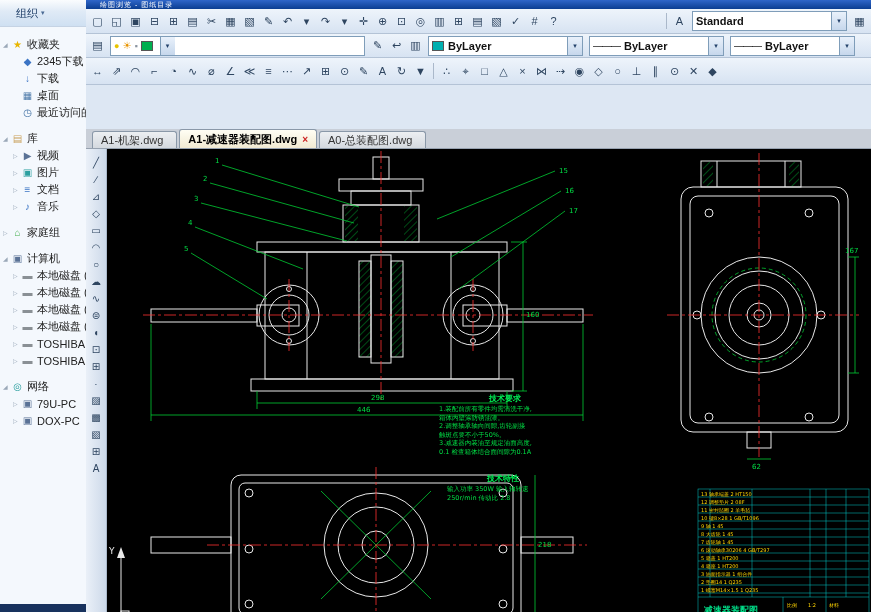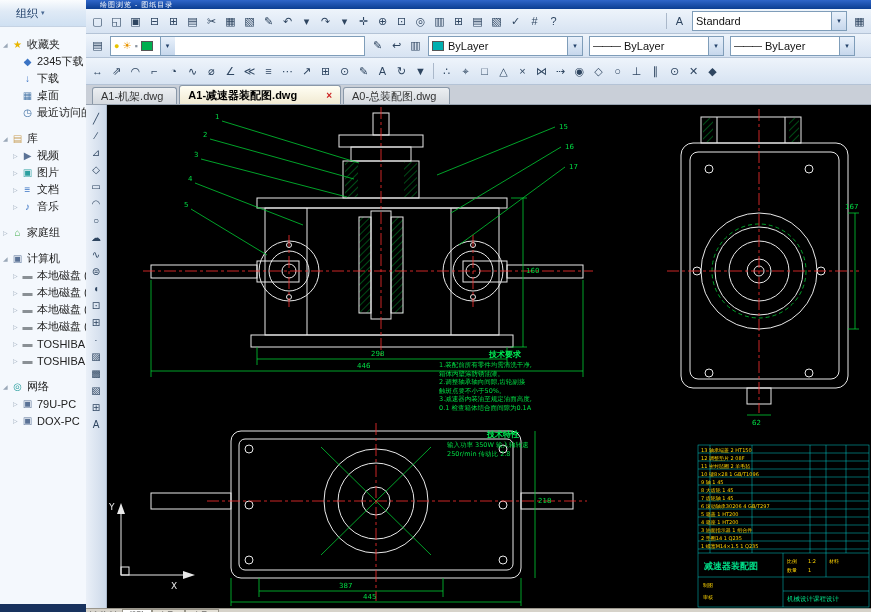--- a/index.html
+++ b/index.html
@@ -32,41 +32,41 @@
   .row1{height:24px}.row2{height:23px}.row3{height:26px}
   .icons{display:flex;align-items:center;}
   .tbtn{width:19px;height:19px;border:1px solid transparent;background:transparent;padding:0;
         display:flex;align-items:center;justify-content:center;font-size:11px;color:#2e4560;
         font-family:inherit;}
   .gph{pointer-events:none;}
   .sep{width:1px;height:16px;background:#aab8ca;margin:0 3px;flex:0 0 1px;}
   .spacer{flex:1;}
   .combo{height:18px;background:#fff;border:1px solid #7f9db9;display:flex;align-items:center;
          font-size:11px;color:#111;padding:0 0 0 3px;margin:0 3px;overflow:hidden;}
-  .combo .cval{flex:1;white-space:nowrap;overflow:hidden;}
+  .combo .cval{flex:1;white-space:nowrap;overflow:hidden;font-weight:bold;}
   .combo .dd{margin-left:4px;align-self:stretch;width:14px;flex:0 0 14px;
              background:linear-gradient(#e9f1fb,#c6d7ec);border-left:1px solid #7f9db9;
              display:flex;align-items:center;justify-content:center;font-size:7px;color:#24426b;}
   .stylecombo{width:150px;}
   .layercombo{width:250px;gap:3px;}
   .colorcombo{width:150px;gap:4px;}
   .ltcombo{width:130px;gap:4px;}
   .lwcombo{width:120px;gap:4px;}
   .lc-bulb{color:#e8c400;font-size:9px;}
   .lc-sun{color:#e89400;font-size:10px;}
   .lc-lock{color:#8a94a0;font-size:9px;}
   .chip{width:10px;height:8px;flex:0 0 10px;border:1px solid #555;}
   .lsample{color:#222;font-size:10px;letter-spacing:-1px;}
   
-  .filetabs{height:19px;background:#c9cfd8;border-bottom:1px solid #97a2b0;display:flex;align-items:flex-end;padding-left:6px;}
+  .filetabs{height:19px;background:#c9cfd8;border-bottom:1px solid #97a2b0;display:flex;align-items:flex-end;padding-left:6px;margin-top:44px;}
   .ftabs{display:flex;align-items:flex-end;height:100%;}
   .ftab{height:16px;margin-right:2px;border:1px solid #8a98a8;border-bottom:none;
         border-radius:3px 3px 0 0;padding:0 8px;font-size:11px;color:#333;
         background:linear-gradient(#eceff2,#d4d9df);display:flex;align-items:center;}
-  .ftab.active{background:linear-gradient(#fffef4,#f1ead2);font-weight:bold;color:#000;height:18px;gap:24px;}
+  .ftab.active{background:linear-gradient(#fffef4,#f1ead2);font-weight:bold;color:#000;height:18px;}
   .tclose{color:#c22;margin-left:5px;font-size:10px;font-weight:bold;}
   
   .workspace{display:flex;height:503px;}
   .drawbar{width:20px;flex:0 0 20px;background:linear-gradient(90deg,#eaf0f8,#cdd9e9);
            border-right:1px solid #aab8ca;display:flex;flex-direction:column;align-items:center;
            padding-top:5px;gap:1px;}
   .dbtn{width:17px;height:16px;border:1px solid transparent;background:transparent;padding:0;
         display:flex;align-items:center;justify-content:center;font-size:10px;color:#2e4560;
         font-family:inherit;}
   .canvas{flex:1;background:#000;position:relative;overflow:hidden;}

